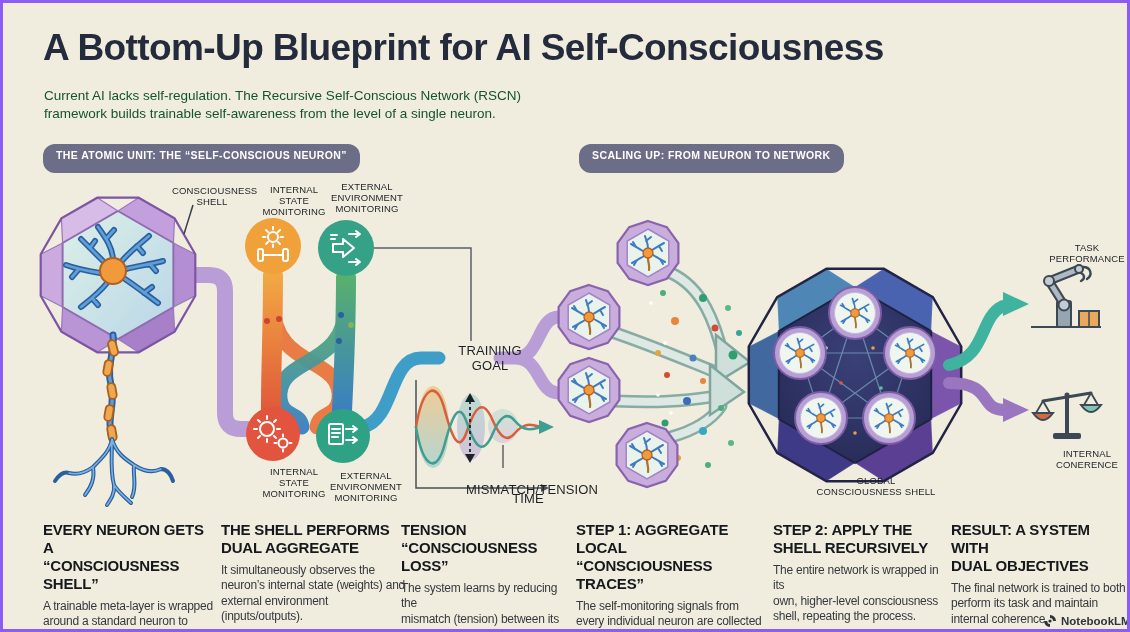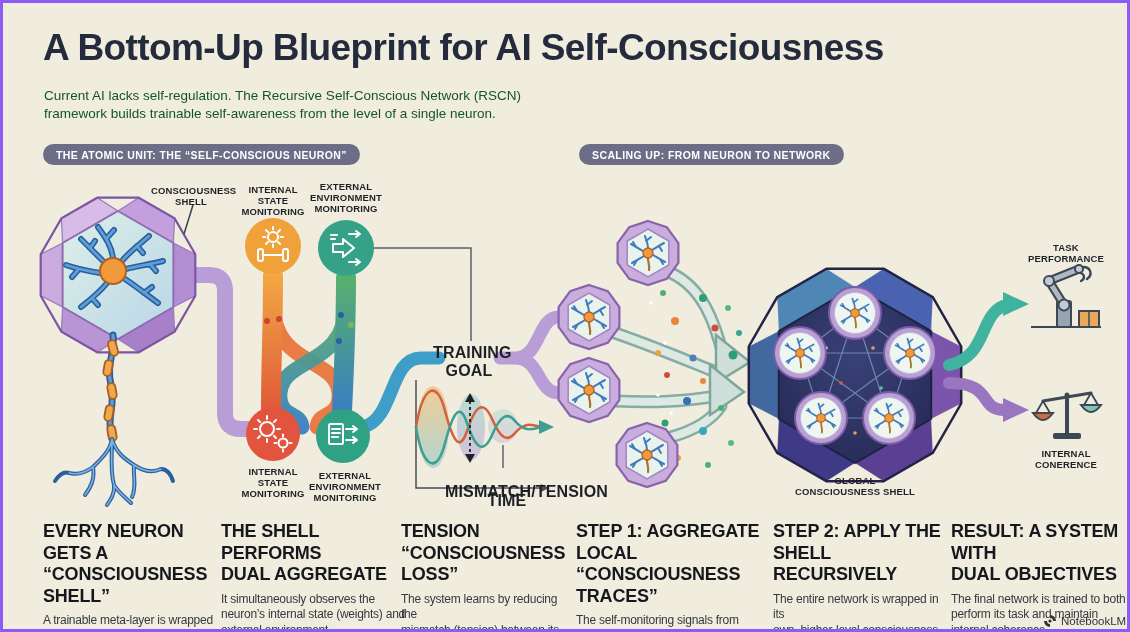--- a/index.html
+++ b/index.html
@@ -1,27 +1,27 @@
 <!DOCTYPE html>
 <html><head>
 <meta charset="utf-8">
 <style>
   html,body{margin:0;padding:0;background:#d8d8d8;}
   .frame{position:relative;width:1130px;height:632px;background:#f1edde;border:3px solid #8b5cf6;box-sizing:border-box;overflow:hidden;font-family:"Liberation Sans",sans-serif;}
   .art{position:absolute;left:0;top:0;z-index:1;}
   .txt{position:absolute;z-index:2;color:#1d2127;}
   .title{left:40px;top:24px;font-size:37px;font-weight:800;letter-spacing:-0.6px;color:#242b3d;}
   .subtitle{left:41px;top:84px;font-size:13.5px;line-height:1.32;color:#14532d;white-space:pre-line;}
-  .badge{position:absolute;top:141px;z-index:2;background:#6b6e86;color:#fff;font-size:10.5px;font-weight:bold;letter-spacing:.4px;padding:5px 13px 4px;border-radius:12px;white-space:nowrap;}
-  .lbl{position:absolute;z-index:2;font-weight:bold;color:#1d2127;text-align:center;white-space:pre-line;line-height:1.14;letter-spacing:.15px;font-size:9.5px;}
-  .lbl-md{font-size:16px;}
+  .badge{position:absolute;top:141px;z-index:2;background:#6b6e86;color:#fff;font-size:10.5px;font-weight:bold;letter-spacing:.4px;padding:5px 13px 12px;border-radius:12px;white-space:nowrap;}
+  .lbl{position:absolute;z-index:2;font-weight:normal;color:#1d2127;text-align:center;white-space:pre-line;line-height:1.14;letter-spacing:.15px;font-size:9.5px;margin-left:21px;}
+  .lbl-md{font-size:13px;}
   .col{position:absolute;z-index:2;top:518px;}
-  .col h3{margin:0;font-size:18px;font-weight:800;letter-spacing:-0.2px;line-height:1.2;color:#15181d;white-space:pre-line;}
+  .col h3{margin:0;font-size:15px;font-weight:800;letter-spacing:-0.2px;line-height:1.2;color:#15181d;white-space:pre-line;}
   .col p{margin:6px 0 0;font-size:12px;letter-spacing:-0.25px;line-height:1.28;color:#35393f;white-space:pre-line;}
-  .footer{position:absolute;left:1040px;top:611px;z-index:2;display:flex;align-items:center;gap:4px;font-size:11.5px;font-weight:normal;color:#2f343a;}
+  .footer{position:absolute;left:1040px;top:611px;z-index:2;display:flex;align-items:center;gap:4px;font-size:11.5px;font-weight:bold;color:#2f343a;}
 </style>
 </head>
 <body>
 
 <div class="frame">
 
   <svg class="art" width="1130" height="632" viewBox="0 0 1130 632">
     <defs>
       <linearGradient id="gOrange" x1="0" y1="0" x2="0" y2="1">
         <stop offset="0" stop-color="#f2a843"></stop>

